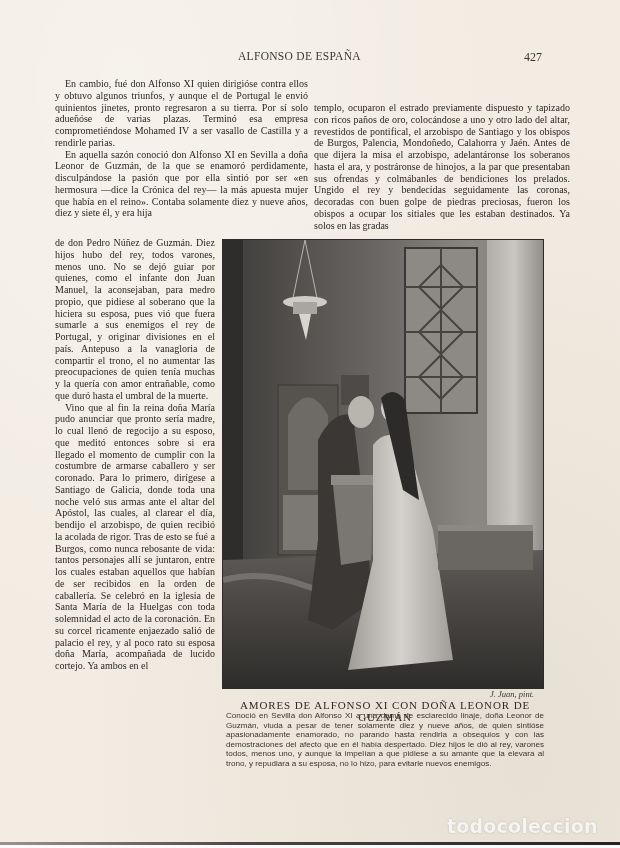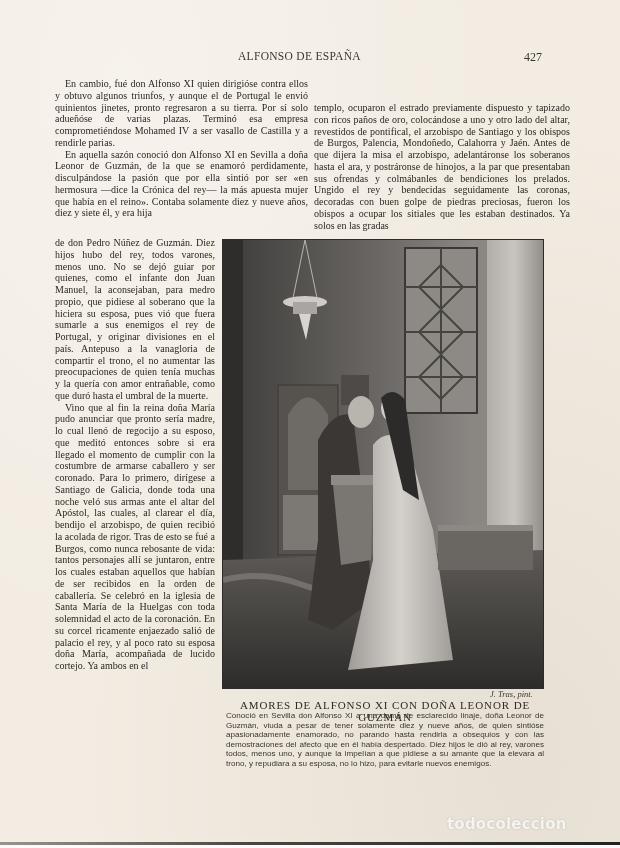--- a/index.html
+++ b/index.html
@@ -51,21 +51,21 @@
     position: absolute; left: 225px; top: 699px; width: 320px; text-align: center;
     font-size: 11px; letter-spacing: 0.9px; color: #2e2a26;
   }
   .caption-body {
     position: absolute; left: 226px; top: 711px; width: 318px; font-size: 8.1px; line-height: 9.6px;
     text-align: justify; color: #3a3530;
     font-family: Liberation Sans, sans-serif;
   }
   .watermark {
     position: absolute; left: 447px; top: 815px; font-family: "DejaVu Sans", sans-serif;
-    font-weight: bold; font-size: 15px; color: rgba(255,255,255,0.85);
+    font-weight: bold; font-size: 19px; color: rgba(255,255,255,0.85);
     text-shadow: 0 0 1px rgba(170,160,150,0.55), 0 0 2px rgba(170,160,150,0.4);
     letter-spacing: 0.2px;
   }
   .bottom-rule {
     position: absolute; left: 0; top: 842px; width: 620px; height: 3px;
     background: linear-gradient(to right, #9a948c, #4a4540 40%, #222 100%);
   }
   .below-rule { position: absolute; left: 0; top: 845px; width: 620px; height: 3px; background: #fafafa; }
 </style>
 </head>
@@ -156,19 +156,19 @@
 
     <path d="M150 205 Q165 185 185 205 L210 290 L230 420 L125 430 L150 320 Z" fill="url(#dress)"></path>
     <ellipse cx="168" cy="168" rx="10" ry="13" fill="#d0ccc6"></ellipse>
     <path d="M158 158 Q170 145 182 160 L196 260 L180 250 Z" fill="#2d2b29"></path>
 
     <rect x="215" y="285" width="95" height="45" fill="#6a6763"></rect>
     <rect x="215" y="285" width="95" height="6" fill="#8c8985"></rect>
   </svg>
 </div>
 
-<div class="credit">J. Tras, pint.</div>
+<div class="credit">J. Juan, pint.</div>
 <div class="caption-title">AMORES DE ALFONSO XI CON DOÑA LEONOR DE GUZMÁN</div>
 <div class="caption-body">Conoció en Sevilla don Alfonso XI a una dama de esclarecido linaje, doña Leonor de Guzmán, viuda a pesar de tener solamente diez y nueve años, de quien sintióse apasionadamente enamorado, no parando hasta rendirla a obsequios y con las demostraciones del afecto que en él había despertado. Diez hijos le dió al rey, varones todos, menos uno, y aunque la impelían a que pidiese a su amante que la elevara al trono, y repudiara a su esposa, no lo hizo, para evitarle nuevos enemigos.</div>
 
 <div class="watermark">todocoleccion</div>
 <div class="bottom-rule"></div>
 <div class="below-rule"></div>
 
 </body></html>

